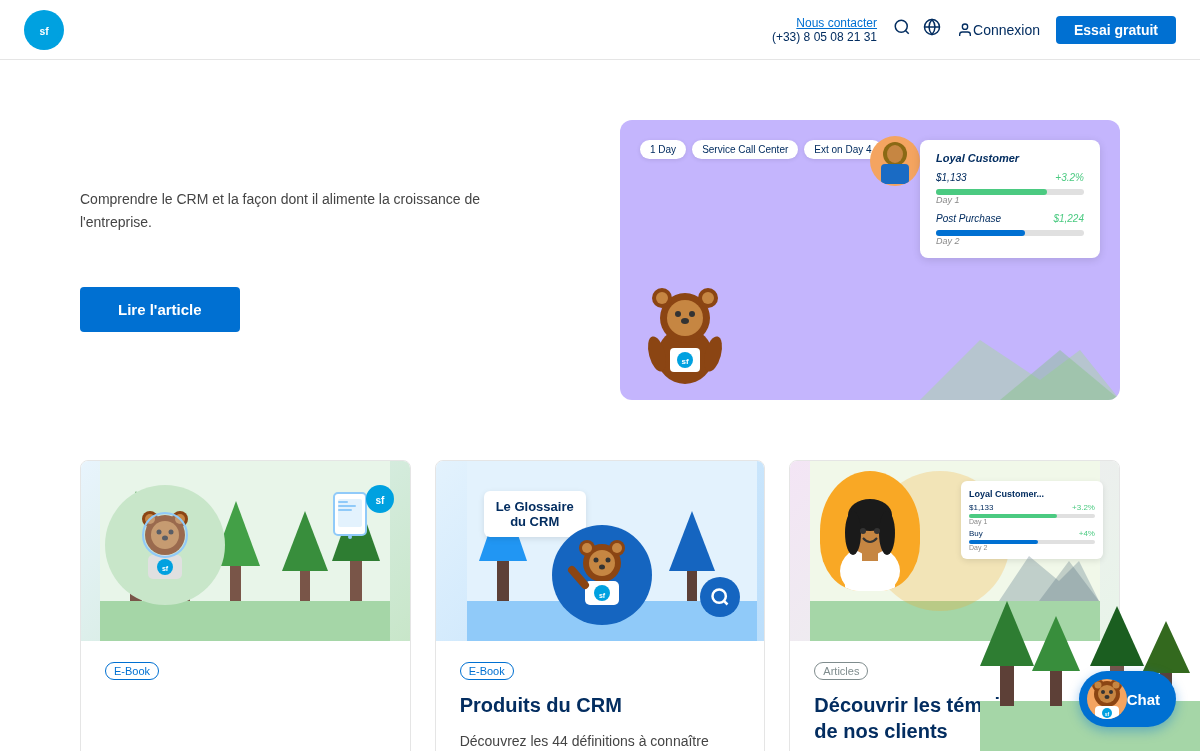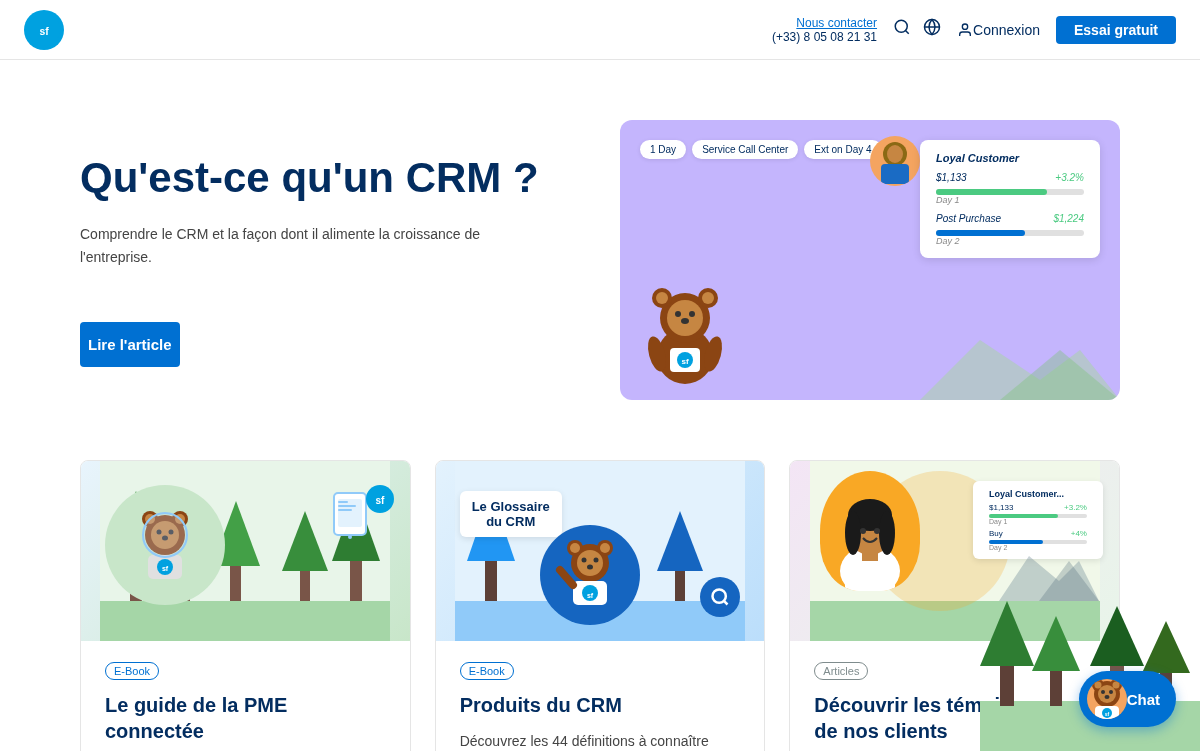--- a/index.html
+++ b/index.html
@@ -25,21 +25,21 @@
 
     
     .hero {
       display: flex; align-items: center; justify-content: space-between;
       padding: 60px 80px 60px 80px; max-width: 1200px; margin: 0 auto;
       gap: 40px;
     }
     .hero-text { flex: 1; max-width: 460px; }
     .hero-text h1 { font-size: 42px; font-weight: 700; color: #032d60; margin-bottom: 20px; line-height: 1.2; }
     .hero-text p { font-size: 14px; color: #444; line-height: 1.6; margin-bottom: 30px; }
-    .hero-btn { background: #0070d2; color: #fff; border: none; border-radius: 4px; padding: 14px 8px; font-size: 15px; font-weight: 600; cursor: pointer; margin-top: 24px; }
+    .hero-btn { background: #0070d2; color: #fff; border: none; border-radius: 4px; padding: 14px 38px; font-size: 15px; font-weight: 600; cursor: pointer; margin-top: 24px; }
     .hero-image {
       flex: 1; max-width: 500px; background: #c4b5fd; border-radius: 12px;
       height: 280px; display: flex; align-items: center; justify-content: center;
       overflow: hidden; position: relative;
     }
 
     
     .hero-illustration { width: 100%; height: 100%; position: relative; }
     .hero-card {
       background: #fff; border-radius: 8px; padding: 12px 16px;
@@ -56,21 +56,21 @@
     .hero-tags { position: absolute; top: 20px; left: 20px; display: flex; gap: 6px; flex-wrap: wrap; }
     .hero-tag { background: #fff; border-radius: 20px; padding: 4px 10px; font-size: 10px; color: #032d60; box-shadow: 0 1px 4px rgba(0,0,0,0.1); }
     .hero-avatar { position: absolute; top: 16px; right: 200px; width: 50px; height: 50px; border-radius: 50%; background: #f4a460; display: flex; align-items: center; justify-content: center; font-size: 20px; overflow: hidden; }
 
     
     .cards-section { max-width: 1200px; margin: 0 auto 60px; padding: 0 80px; }
     .cards-grid { display: grid; grid-template-columns: repeat(3, 1fr); gap: 24px; }
     .card { background: #fff; border-radius: 8px; overflow: hidden; border: 1px solid #e5e5e5; }
     .card-image { height: 180px; overflow: hidden; display: flex; align-items: center; justify-content: center; }
     .card-img-1 { background: linear-gradient(135deg, #e8f4fd 0%, #c8e6c9 100%); }
-    .card-img-2 { background: linear-gradient(135deg, #e3f2fd 0%, #bbdefb 100%); }
+    .card-img-2 { background: linear-gradient(135deg, #e3f2fd 0%, #bbdefb 100%); padding-left: 24px; }
     .card-img-3 { background: linear-gradient(135deg, #f3e5f5 0%, #e8f5e9 100%); }
     .card-body { padding: 20px 24px 24px; }
     .card-badge {
       display: inline-block; border: 1px solid #0070d2; color: #0070d2;
       font-size: 11px; padding: 2px 8px; border-radius: 20px; margin-bottom: 12px;
     }
     .card-badge-articles { border-color: #7f8c8d; color: #7f8c8d; }
     .card-title { font-size: 20px; font-weight: 700; color: #032d60; margin-bottom: 12px; line-height: 1.3; }
     .card-desc { font-size: 14px; color: #444; line-height: 1.6; margin-bottom: 16px; }
 
@@ -89,21 +89,21 @@
     }
     .chat-avatar { width: 40px; height: 40px; border-radius: 50%; background: #f4a460; display: flex; align-items: center; justify-content: center; font-size: 18px; overflow: hidden; }
     .chat-label { color: #fff; font-size: 15px; font-weight: 600; }
 
     
     .illus-container { width: 100%; height: 100%; position: relative; display: flex; align-items: center; justify-content: center; }
     .illus-circle { width: 120px; height: 120px; border-radius: 50%; display: flex; align-items: center; justify-content: center; font-size: 50px; }
     .illus-circle-1 { background: #c8e6c9; }
     .illus-circle-2 { background: #1565c0; }
 
-    .mini-card-illus { background: #fff; border-radius: 6px; padding: 8px 16px; font-size: 9px; position: absolute; right: 16px; top: 20px; width: 130px; box-shadow: 0 2px 6px rgba(0,0,0,0.1); }
+    .mini-card-illus { background: #fff; border-radius: 6px; padding: 8px 8px; font-size: 9px; position: absolute; right: 16px; top: 20px; width: 142px; box-shadow: 0 2px 6px rgba(0,0,0,0.1); }
     .mini-bar-track { background: #e0e0e0; border-radius: 2px; height: 4px; margin-top: 2px; }
     .mini-bar-fill { height: 4px; border-radius: 2px; }
     .mini-bar-teal { background: #4bca81; width: 70%; }
     .mini-bar-blue { background: #0070d2; width: 55%; }
 
     .glossaire-title { position: absolute; left: 24px; top: 30px; background: #fff; border-radius: 6px; padding: 8px 12px; font-size: 13px; font-weight: 700; color: #032d60; box-shadow: 0 2px 6px rgba(0,0,0,0.1); text-align: center; }
 
     .search-icon-illus { position: absolute; right: 24px; bottom: 24px; width: 40px; height: 40px; background: #1565c0; border-radius: 50%; display: flex; align-items: center; justify-content: center; color: #fff; font-size: 18px; }
 
     
@@ -146,21 +146,20 @@
           <circle cx="12" cy="7" r="4"></circle>
         </svg>
       <span>Connexion</span>
     </button>
     <button class="nav-cta">Essai gratuit</button>
   </div>
 </nav>
 
 <section class="hero">
   <div class="hero-text">
-    <h1>Qu'est-ce qu'un CRM ?</h1>
     <p>Comprendre le CRM et la façon dont il alimente la croissance de l'entreprise.</p>
     <button class="hero-btn">Lire l'article</button>
   </div>
   <div class="hero-image">
     <div class="hero-illustration">
 
       <div class="hero-tags">
         <span class="hero-tag">1 Day</span>
         <span class="hero-tag">Service Call Center</span>
         <span class="hero-tag">Ext on Day 4</span>
@@ -292,21 +291,20 @@
           <div style="position:absolute;right:16px;top:24px;">
             <svg width="28" height="28" viewBox="0 0 28 28">
               <circle cx="14" cy="14" r="14" fill="#00a1e0"></circle>
               <text x="14" y="19" text-anchor="middle" font-size="10" fill="#fff" font-weight="bold">sf</text>
             </svg>
           </div>
         </div>
       </div>
       <div class="card-body">
         <span class="card-badge">E-Book</span>
-        <h3 class="card-title">Le guide de la PME connectée</h3>
         
         
       </div>
     </div>
 
     <div class="card">
       <div class="card-image card-img-2">
         <div class="illus-container">
           <svg width="290" height="180" viewBox="0 0 290 180" fill="none">
             <rect width="290" height="180" fill="#e3f2fd"></rect>

